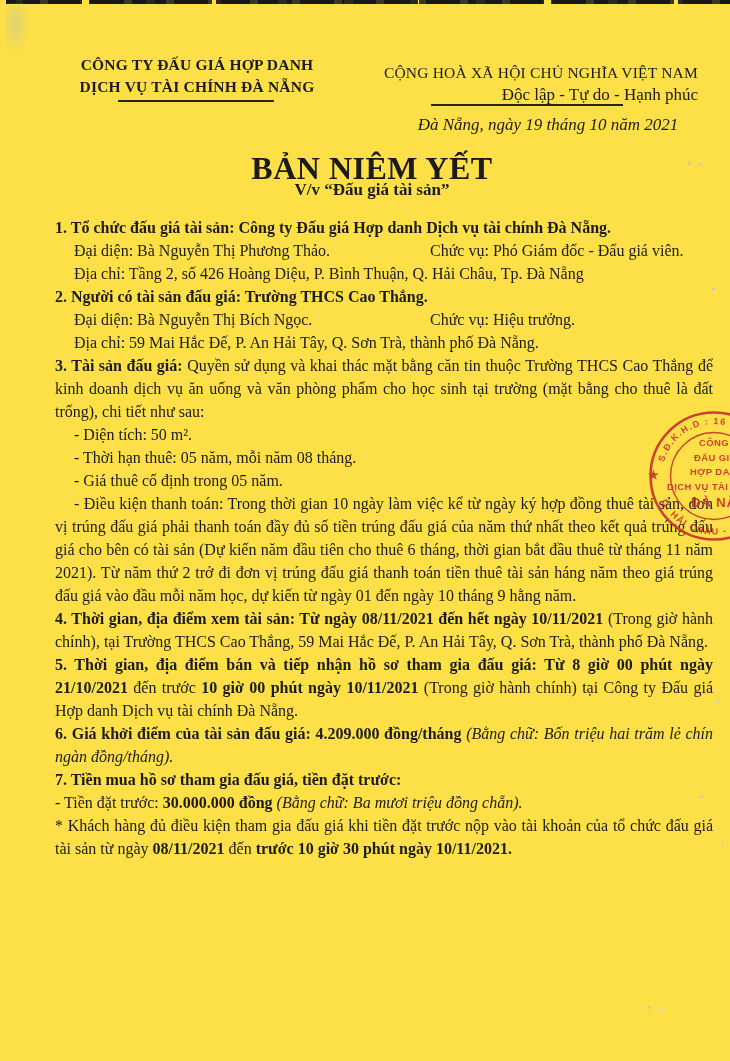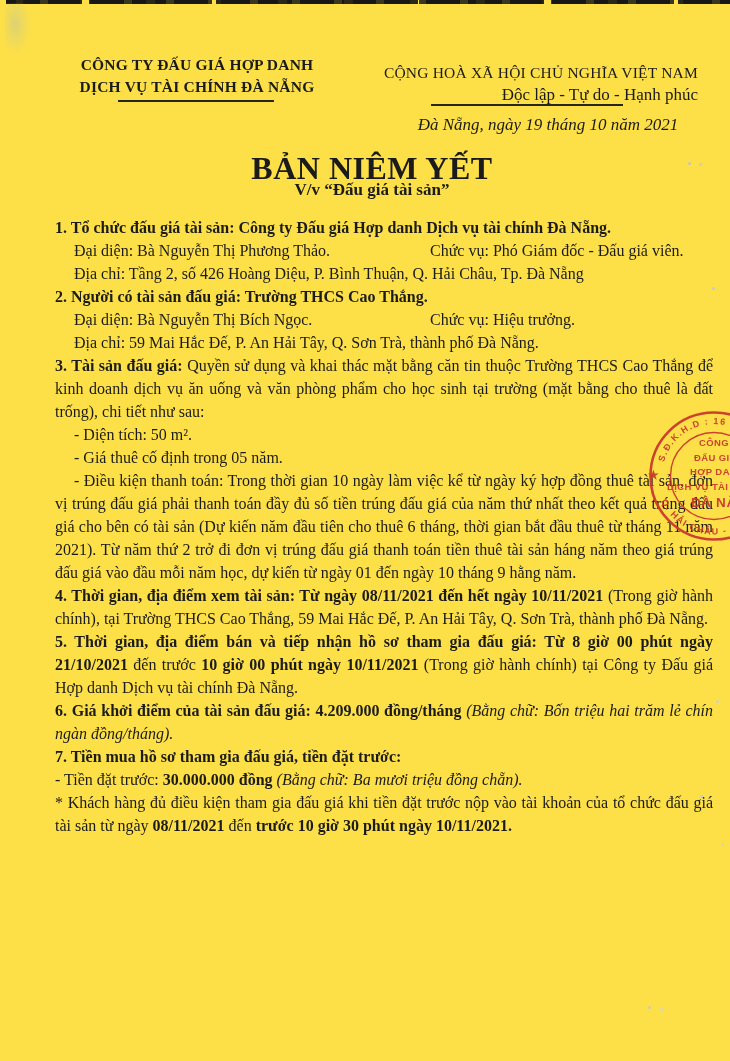--- a/index.html
+++ b/index.html
@@ -118,20 +118,21 @@
 
     <p class="b mt2">2. Người có tài sản đấu giá: Trường THCS Cao Thắng.</p>
     <p class="ind cols">
       <span class="rep">Đại diện: Bà Nguyễn Thị Bích Ngọc.</span>
       <span>Chức vụ: Hiệu trưởng.</span>
     </p>
     <p class="ind">Địa chỉ: 59 Mai Hắc Đế, P. An Hải Tây, Q. Sơn Trà, thành phố Đà Nẵng.</p>
 
     <p class="mt2"><b>3. Tài sản đấu giá:</b><span> Quyền sử dụng và khai thác mặt bằng căn tin thuộc Trường THCS Cao Thắng để kinh doanh  dịch vụ ăn uống và văn phòng phẩm cho học sinh tại trường (mặt bằng cho thuê là đất trống), chi tiết như sau:</span></p>
     <p class="detail">- Diện tích: 50 m².</p>
+    <p class="detail">- Thời hạn thuê: 05 năm, mỗi năm 08 tháng.</p>
     <p class="detail">- Giá thuê cố định trong 05 năm.</p>
     <p class="pay">- Điều kiện thanh toán: Trong thời gian 10 ngày làm việc kể từ ngày ký hợp đồng thuê tài sản, đơn vị trúng đấu giá phải thanh toán đầy đủ số tiền trúng đấu giá của năm thứ nhất theo kết quả trúng đấu giá cho bên có tài sản (Dự kiến năm đầu tiên cho thuê 6 tháng, thời gian bắt đầu thuê từ tháng 11 năm 2021). Từ năm thứ 2 trở đi đơn vị trúng đấu giá thanh toán tiền thuê tài sản háng năm theo giá trúng đấu giá vào đầu mỗi năm học, dự kiến từ ngày 01 đến ngày 10 tháng 9 hằng năm.</p>
 
     <p class="mt"><b>4. Thời gian, địa điểm xem tài sản:</b><b> Từ ngày 08/11/2021 đến hết ngày 10/11/2021 </b><span>(Trong giờ hành chính), tại Trường THCS Cao Thắng, 59 Mai Hắc Đế, P. An Hải Tây, Q. Sơn Trà, thành phố Đà Nẵng.</span></p>
 
     <p class="mt"><b>5. Thời gian, địa điểm bán và tiếp nhận hồ sơ tham gia đấu giá:</b><b> Từ 8 giờ 00 phút ngày 21/10/2021 </b><span>đến trước </span><b>10 giờ 00 phút ngày 10/11/2021 </b><span>(Trong giờ hành chính) tại Công ty Đấu giá Hợp danh Dịch vụ tài chính Đà Nẵng.</span></p>
 
     <p class="mt"><b>6. Giá khởi điểm của tài sản đấu giá: 4.209.000 đồng/tháng </b><span class="it">(Bằng chữ: Bốn triệu hai trăm lẻ chín ngàn đồng/tháng).</span></p>
 
     <p class="b mt">7. Tiền mua hồ sơ tham gia đấu giá, tiền đặt trước:</p>

